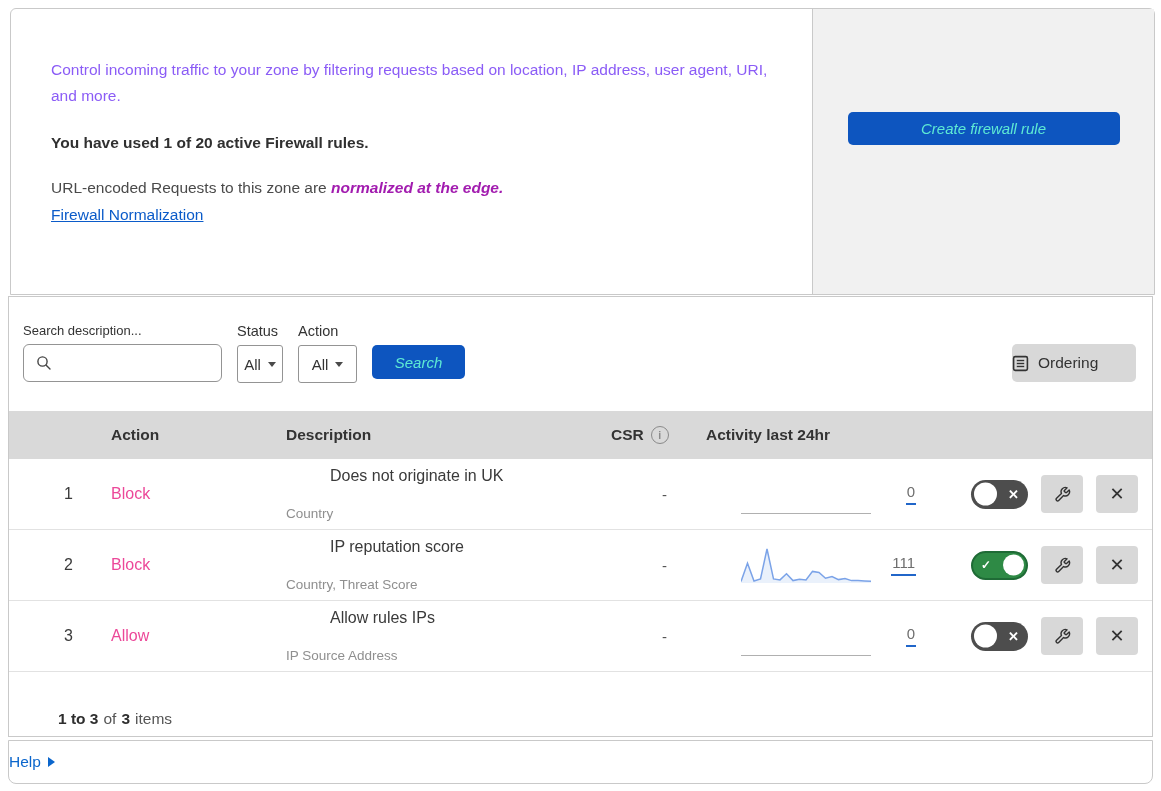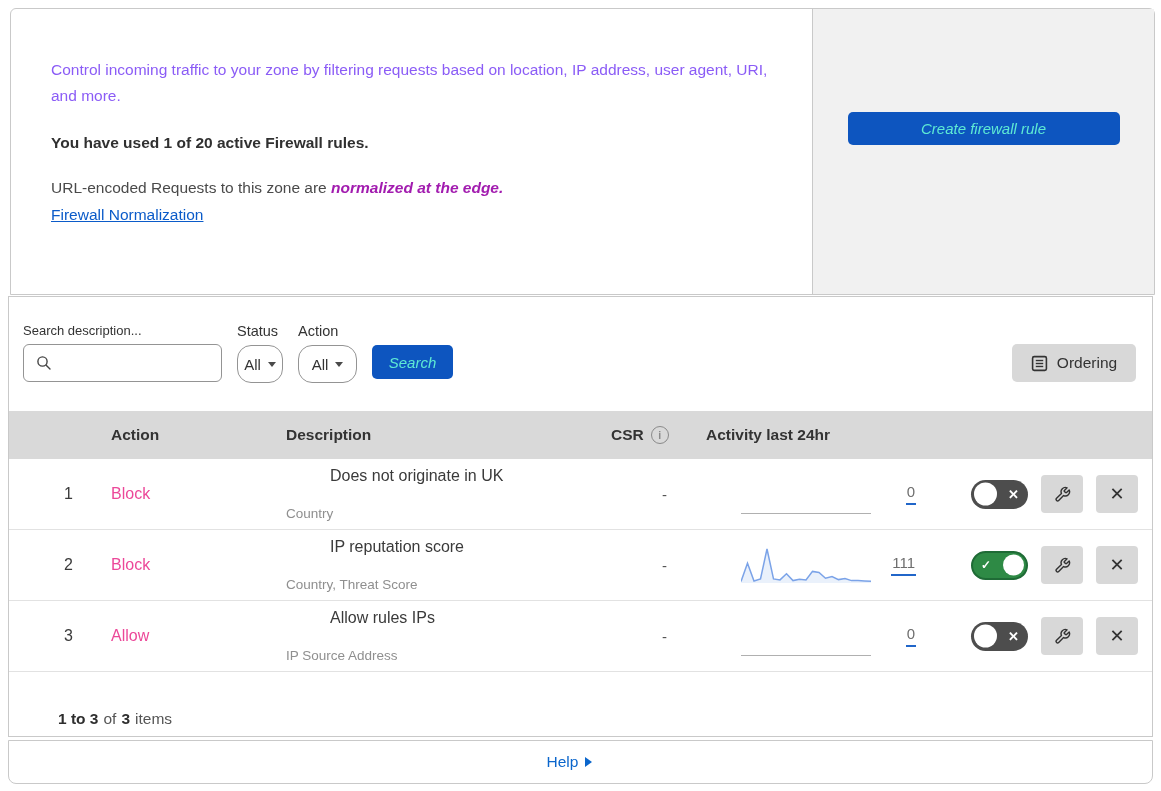--- a/index.html
+++ b/index.html
@@ -30,31 +30,31 @@
                border:1px solid #c9c9c9; box-sizing:border-box; background:#fff; }
 
   .filters { position:relative; height:114px; padding:26px 0 0 14px; box-sizing:border-box;
              display:flex; align-items:flex-start; gap:15px; }
   .fgroup { display:flex; flex-direction:column; }
   .flabel { font-size:13px; color:#333; margin-bottom:6px; }
   .flabel2 { font-size:14.5px; color:#333; margin-bottom:6px; }
   .search-box { width:199px; height:38px; border:1px solid #949494; border-radius:6px;
                 display:flex; align-items:center; padding-left:12px; box-sizing:border-box;
                 background:#fff; cursor:text; }
-  .select { height:38px; border:1px solid #949494; border-radius:14px; background:#fff;
+  .select { height:38px; border:1px solid #949494; border-radius:3px; background:#fff;
             display:flex; align-items:center; justify-content:center; gap:7px;
             font-size:15px; color:#333; box-sizing:border-box; cursor:pointer; }
   .w-status { width:46px; }
   .w-action { width:59px; }
   .caret { width:0; height:0; border-top:5px solid #4a4a4a;
            border-left:4px solid transparent; border-right:4px solid transparent; }
-  .btn-search { width:81px; height:34px; margin-top:22px; font-size:15px; }
+  .btn-search { width:93px; height:34px; margin-top:22px; font-size:15px; }
   .btn-ordering { position:absolute; right:16px; top:47px; width:124px; height:38px;
                   background:#d8d8d8; border:none; border-radius:5px; display:flex;
-                  align-items:center; justify-content:center; gap:9px; font-size:15.5px;
+                  align-items:center; gap:9px; font-size:15.5px;
                   color:#333; cursor:pointer; font-family:inherit; }
 
   .grid-cols { display:grid; grid-template-columns:92px 175px 322px 95px 235px 1fr; align-items:center; }
   .thead { height:48px; background:#d9d9d9; font-size:15.5px; font-weight:600; color:#333; }
   .h-action, .h-desc { padding-left:10px; }
   .h-csr { padding-left:13px; display:flex; align-items:center; gap:7px; }
   .h-activity { padding-left:13px; }
   .info { width:16px; height:16px; border:1px solid #8a8a8a; border-radius:50%;
           color:#8a8a8a; font-size:10.5px; font-weight:600; display:inline-flex;
           align-items:center; justify-content:center; }
@@ -90,21 +90,21 @@
               display:flex; align-items:center; justify-content:center; cursor:pointer;
               color:#333; font-family:inherit; }
   .xbtn span { font-size:18px; color:#333; }
 
   .tfoot { display:flex; gap:5px; padding:38px 0 0 8px; font-size:15.5px; color:#555;margin-left:41px; }
   .tfoot strong { color:#2e2e2e; }
 
   
   .help-bar { position:absolute; left:8px; top:740px; width:1145px; height:44px;
               border:1px solid #c9c9c9; border-radius:0 0 8px 8px; box-sizing:border-box;
-              background:#fff; display:flex; align-items:center; justify-content:center;
+              background:#fff; display:flex; align-items:center; justify-content:flex-start;
               padding-right:22px; }
   .help-link { display:flex; align-items:center; gap:7px; color:#0b66cc; font-size:15.5px;
                text-decoration:none; cursor:pointer; }
   .tri { width:0; height:0; border-left:7px solid #0b66cc;
          border-top:5px solid transparent; border-bottom:5px solid transparent; }
 </style>
 </head>
 <body>
 
 <div class="page">

